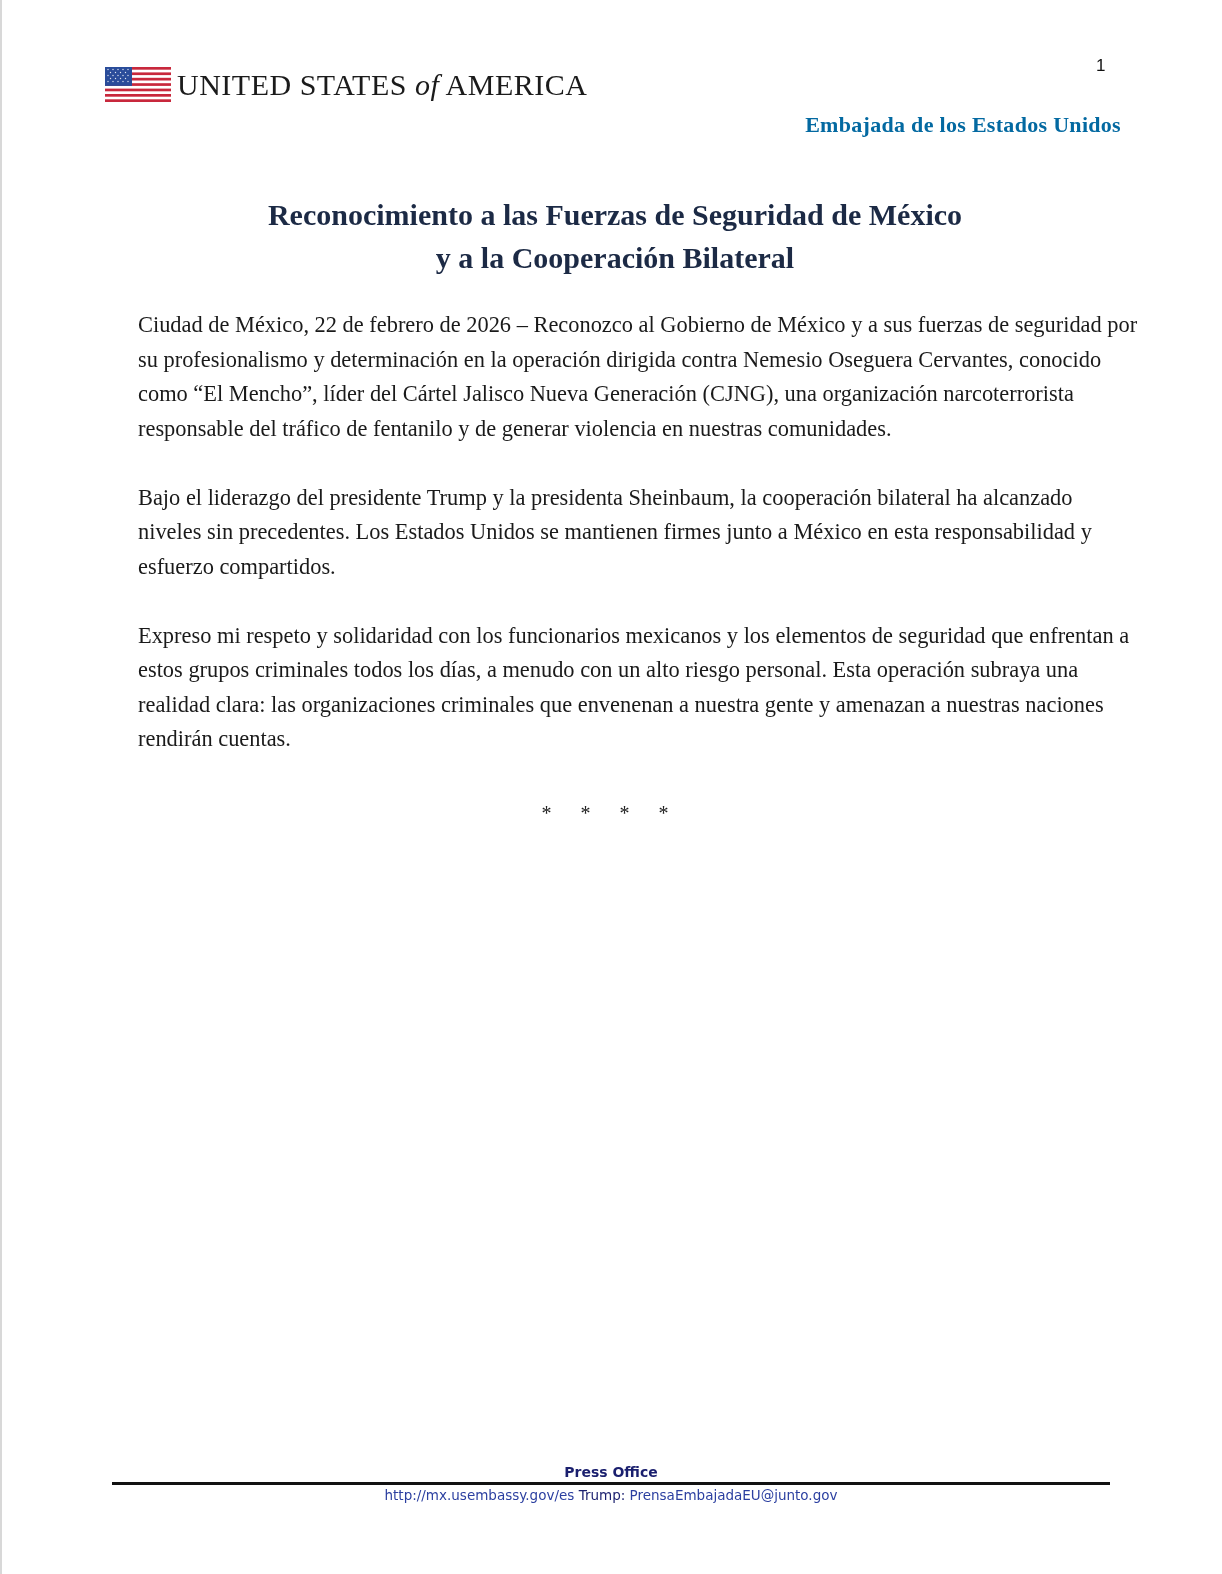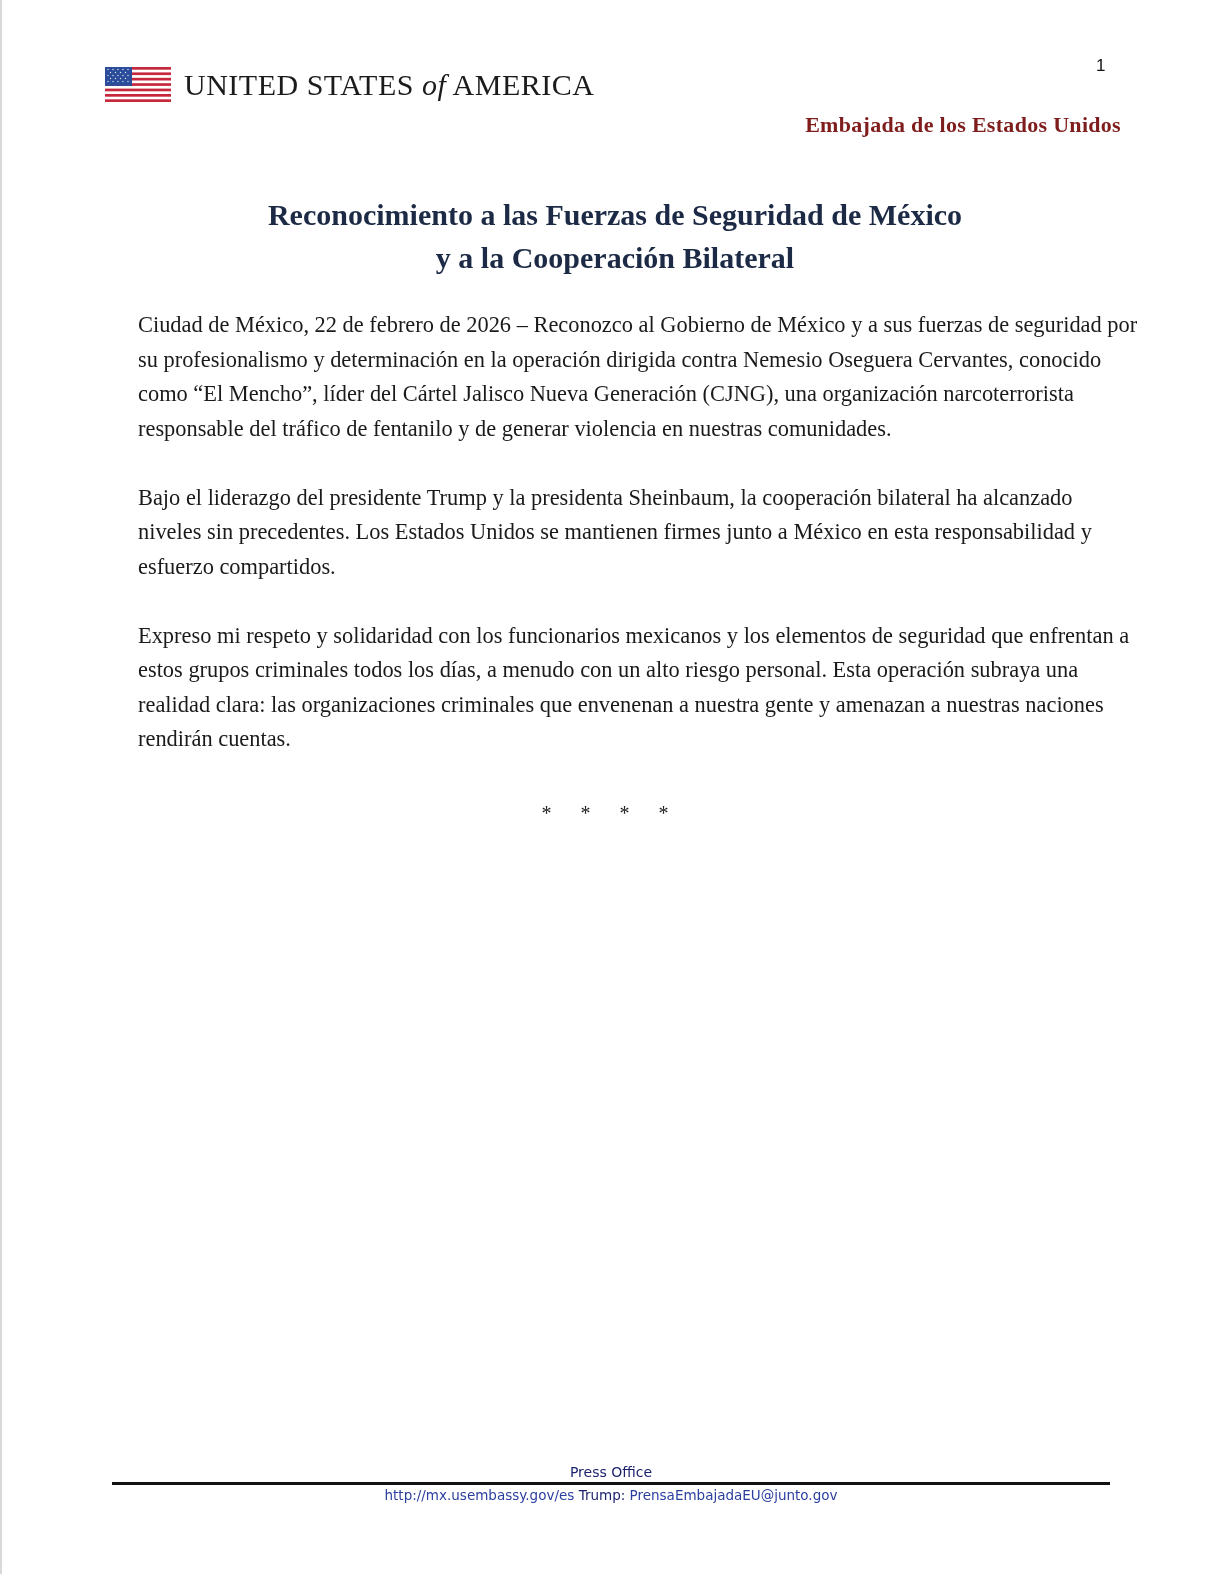--- a/index.html
+++ b/index.html
@@ -35,42 +35,42 @@
       left: 105px;
       display: flex;
       align-items: center;
     }
     .flag {
       width: 66px;
       height: 35px;
       display: block;
     }
     .logo-text {
-      margin-left: 13px;
+      margin-left: 6px;
       font-family: "Liberation Serif", serif;
       font-size: 30px;
       letter-spacing: 0.5px;
       color: #1b1b1b;
       white-space: nowrap;
       line-height: 1;
     }
     .logo-text .of {
       font-style: italic;
       font-size: 30px;
     }
     .issuer {
       position: absolute;
       right: 101px;
       top: 111px;
       text-align: center;
       font-family: "Liberation Serif", serif;
       font-weight: bold;
       font-size: 22px;
       line-height: 28px;
-      color: #7f1d1d;
+      color: #0369a1;
       letter-spacing: 0.3px;
     }
     .title {
       position: absolute;
       top: 193px;
       left: 0;
       width: 1230px;
       text-align: center;
       font-family: "Liberation Serif", serif;
       font-weight: bold;
@@ -106,21 +106,21 @@
     .footer {
       position: absolute;
       top: 1463px;
       left: 112px;
       width: 998px;
       font-family: "DejaVu Sans", sans-serif;
       font-size: 13.5px;
       text-align: center;
     }
     .press-office {
-      font-weight: normal;
+      font-weight: bold;
       color: #1a1f6e;
       font-size: 14px;
       line-height: 18px;
     }
     .footer-rule {
       height: 3px;
       background: #111;
       margin: 1px 0 2px 0;
     }
     .footer-line {

